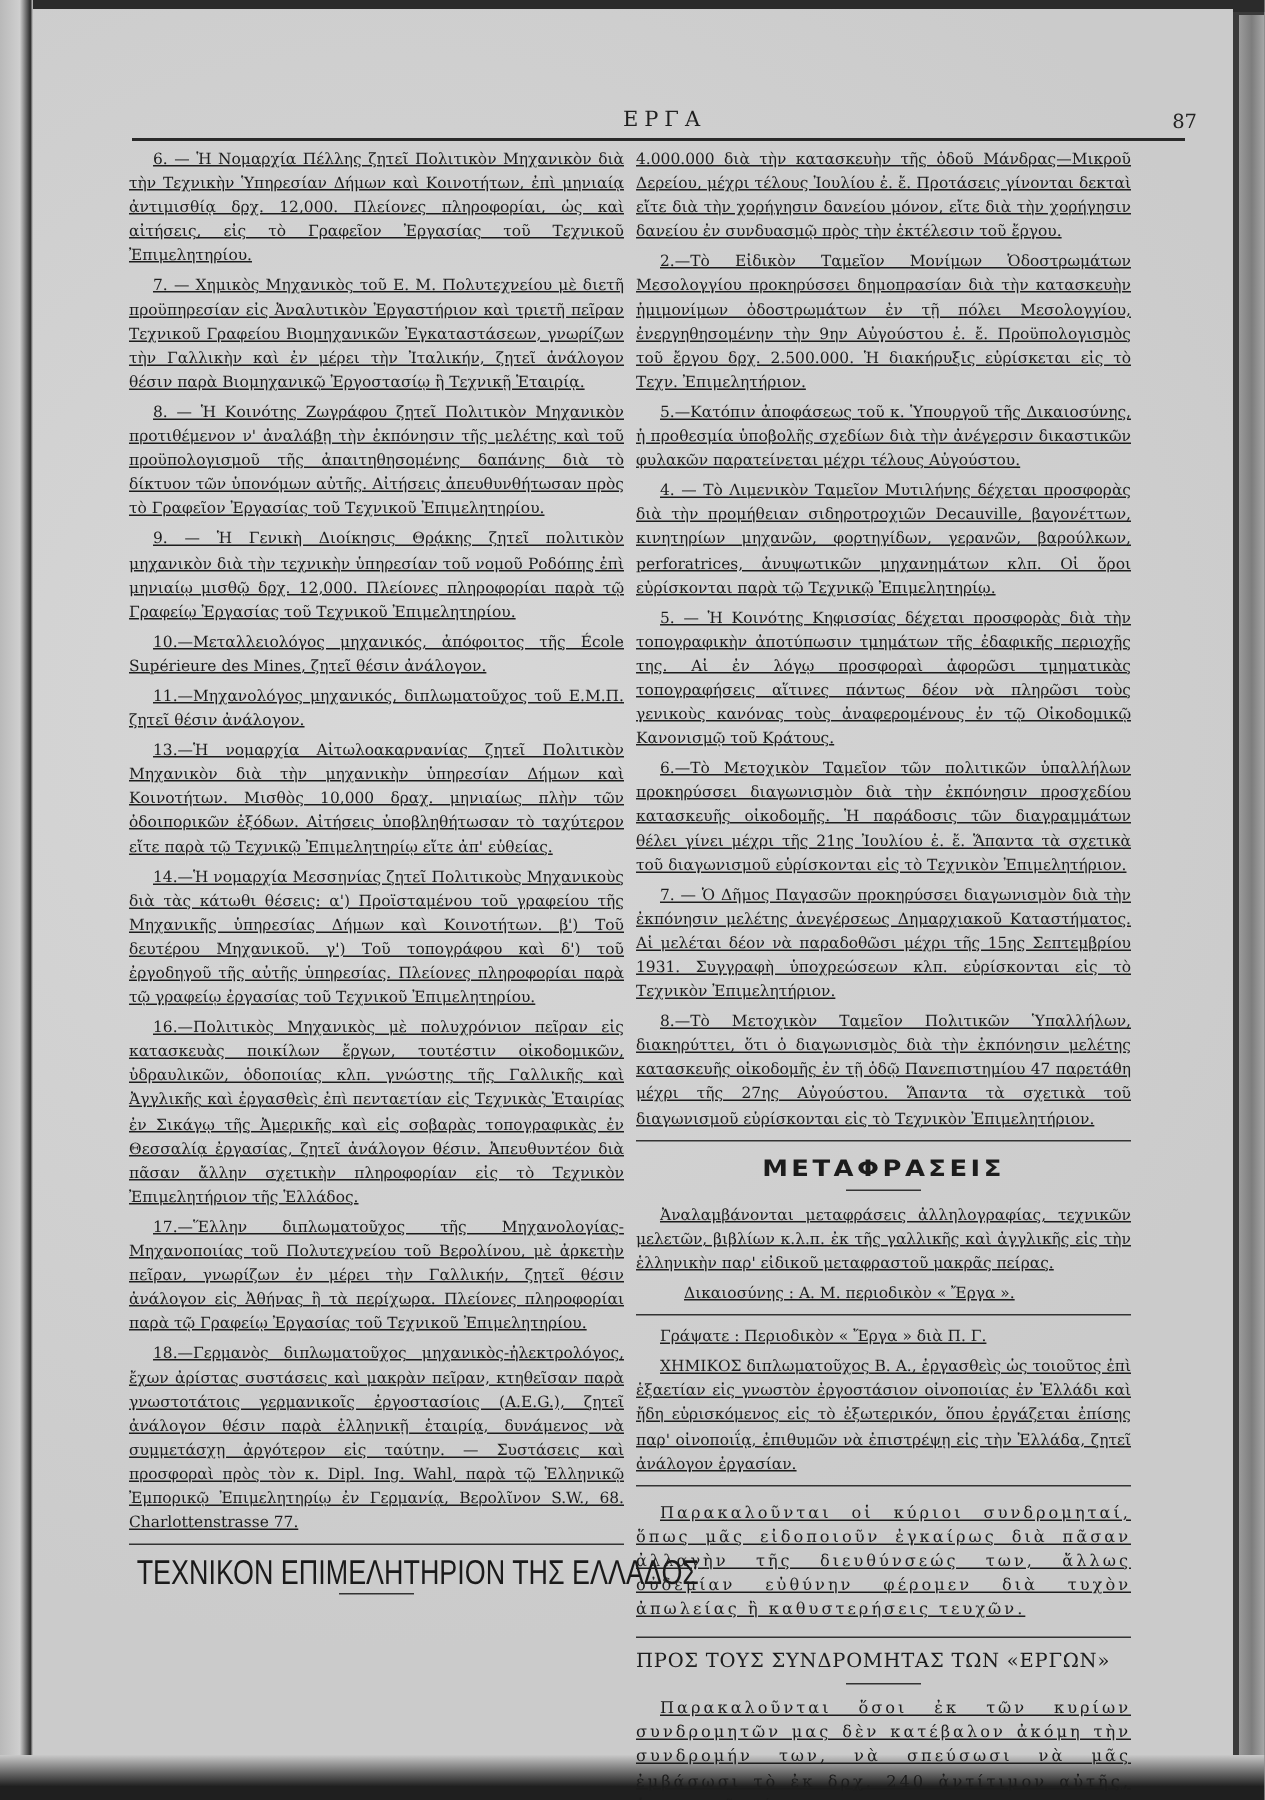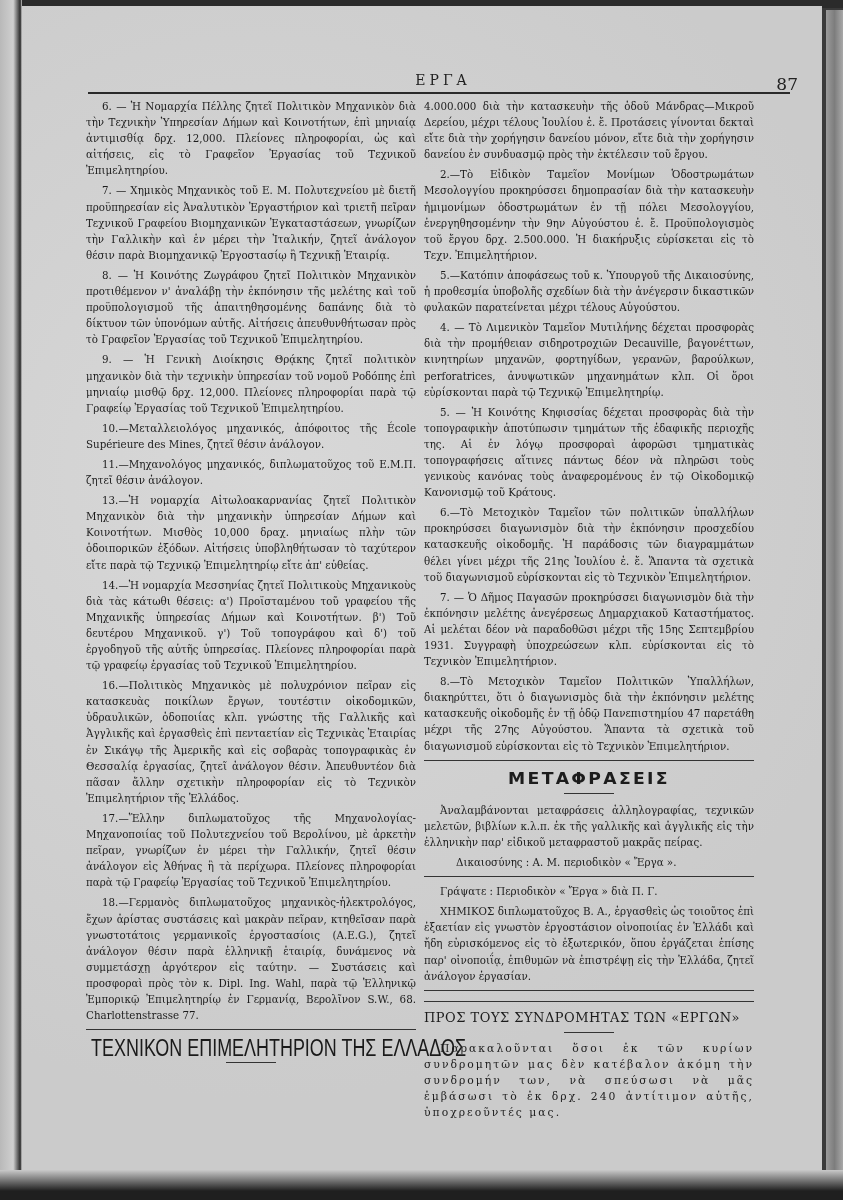--- a/index.html
+++ b/index.html
@@ -6,27 +6,27 @@
   body{width:843px;height:1200px;background:#3a3a3a;overflow:hidden;position:relative;font-family:"DejaVu Serif",serif;}
   .leftbind{position:absolute;left:0;top:0;width:22px;height:1200px;background:linear-gradient(90deg,#b9b9b9,#cfcfcf 60%,#2a2a2a 92%,#cfcfcf);}
   .page{position:absolute;left:22px;top:6px;width:800px;height:1165px;background:#d2d2d2;
         background-image:radial-gradient(circle at 30% 40%,#d8d8d8,#cbcbcb 70%);}
   .rightedge{position:absolute;left:826px;top:10px;width:17px;height:1190px;background:linear-gradient(90deg,#9b9b9b,#7d7d7d 50%,#a8a8a8);}
   .bottomshadow{position:absolute;left:0;top:1170px;width:843px;height:30px;background:linear-gradient(180deg,#c9c9c9,#1f1f1f 70%);}
   .topbar{position:absolute;left:22px;top:0;width:821px;height:8px;background:#2b2b2b;}
 
   .header{position:absolute;left:88px;top:68px;width:710px;height:26px;}
   .header .title{position:absolute;left:0;right:0;top:4px;text-align:center;font-size:14px;font-weight:normal;letter-spacing:4px;color:#1e1e1e;}
-  .header .pnum{position:absolute;right:0;top:6px;font-size:17px;color:#222;}
+  .header .pnum{position:absolute;right:0;top:6px;font-size:13px;color:#222;}
   .header .rule{position:absolute;left:0;right:8px;top:24px;height:2px;background:#2a2a2a;}
 
   .col{position:absolute;top:98px;color:#1c1c1c;font-size:10.3px;line-height:16.1px;text-align:justify;}
   .colL{left:86px;width:330px;}
   .colR{left:424px;width:330px;}
-  .col p{margin:0 0 4px 0;text-indent:16px;}
+  .col p{margin:0 0 4px 0;text-indent:16px;text-decoration:underline;}
   .hr{height:1px;background:#333;margin:6px 0;}
   .shortrule{width:50px;height:1px;background:#333;margin:6px auto 8px;}
   .bigtitle{font-family:"Liberation Sans Narrow","Liberation Sans",sans-serif;font-size:23px;letter-spacing:0px;transform:scaleX(0.78);transform-origin:center;white-space:nowrap;text-align:center;color:#1a1a1a;margin:10px -40px 0;}
   .metaf{font-family:"DejaVu Sans",sans-serif;font-weight:bold;font-size:15px;letter-spacing:2px;text-align:center;transform:scaleX(1.15);margin:10px 0 0;}
   .spaced{letter-spacing:2px;font-size:10.8px;}
   .subs{font-size:13px;text-align:left;margin:8px 0 2px;letter-spacing:0.5px;}
   .indent2{text-indent:32px!important;}
 </style>
 </head>
 <body>
@@ -72,17 +72,18 @@
   <p>8.—Τὸ Μετοχικὸν Ταμεῖον Πολιτικῶν Ὑπαλλήλων, διακηρύττει, ὅτι ὁ διαγωνισμὸς διὰ τὴν ἐκπόνησιν μελέτης κατασκευῆς οἰκοδομῆς ἐν τῇ ὁδῷ Πανεπιστημίου 47 παρετάθη μέχρι τῆς 27ης Αὐγούστου. Ἅπαντα τὰ σχετικὰ τοῦ διαγωνισμοῦ εὑρίσκονται εἰς τὸ Τεχνικὸν Ἐπιμελητήριον.</p>
   <div class="hr"></div>
   <div class="metaf">ΜΕΤΑΦΡΑΣΕΙΣ</div>
   <div class="shortrule"></div>
   <p>Ἀναλαμβάνονται μεταφράσεις ἀλληλογραφίας, τεχνικῶν μελετῶν, βιβλίων κ.λ.π. ἐκ τῆς γαλλικῆς καὶ ἀγγλικῆς εἰς τὴν ἑλληνικὴν παρ' εἰδικοῦ μεταφραστοῦ μακρᾶς πείρας.</p>
   <p class="indent2">Δικαιοσύνης : Α. Μ. περιοδικὸν « Ἔργα ».</p>
   <div class="hr"></div>
   <p>Γράψατε : Περιοδικὸν « Ἔργα » διὰ Π. Γ.</p>
   <p>ΧΗΜΙΚΟΣ διπλωματοῦχος Β. Α., ἐργασθεὶς ὡς τοιοῦτος ἐπὶ ἑξαετίαν εἰς γνωστὸν ἐργοστάσιον οἰνοποιίας ἐν Ἑλλάδι καὶ ἤδη εὑρισκόμενος εἰς τὸ ἐξωτερικόν, ὅπου ἐργάζεται ἐπίσης παρ' οἰνοποιΐᾳ, ἐπιθυμῶν νὰ ἐπιστρέψῃ εἰς τὴν Ἑλλάδα, ζητεῖ ἀνάλογον ἐργασίαν.</p>
   <div class="hr"></div>
+  <p class="spaced" style="margin-top:10px">Παρακαλοῦνται οἱ κύριοι συνδρομηταί, ὅπως μᾶς εἰδοποιοῦν ἐγκαίρως διὰ πᾶσαν ἀλλαγὴν τῆς διευθύνσεώς των, ἄλλως οὐδεμίαν εὐθύνην φέρομεν διὰ τυχὸν ἀπωλείας ἢ καθυστερήσεις τευχῶν.</p>
   <div class="hr" style="margin-top:10px"></div>
   <div class="subs">ΠΡΟΣ ΤΟΥΣ ΣΥΝΔΡΟΜΗΤΑΣ ΤΩΝ «ΕΡΓΩΝ»</div>
   <div class="shortrule"></div>
   <p class="spaced">Παρακαλοῦνται ὅσοι ἐκ τῶν κυρίων συνδρομητῶν μας δὲν κατέβαλον ἀκόμη τὴν συνδρομήν των, νὰ σπεύσωσι νὰ μᾶς ἐμβάσωσι τὸ ἐκ δρχ. 240 ἀντίτιμον αὐτῆς, ὑποχρεοῦντές μας.</p>
 </div>
 
 </body></html>

